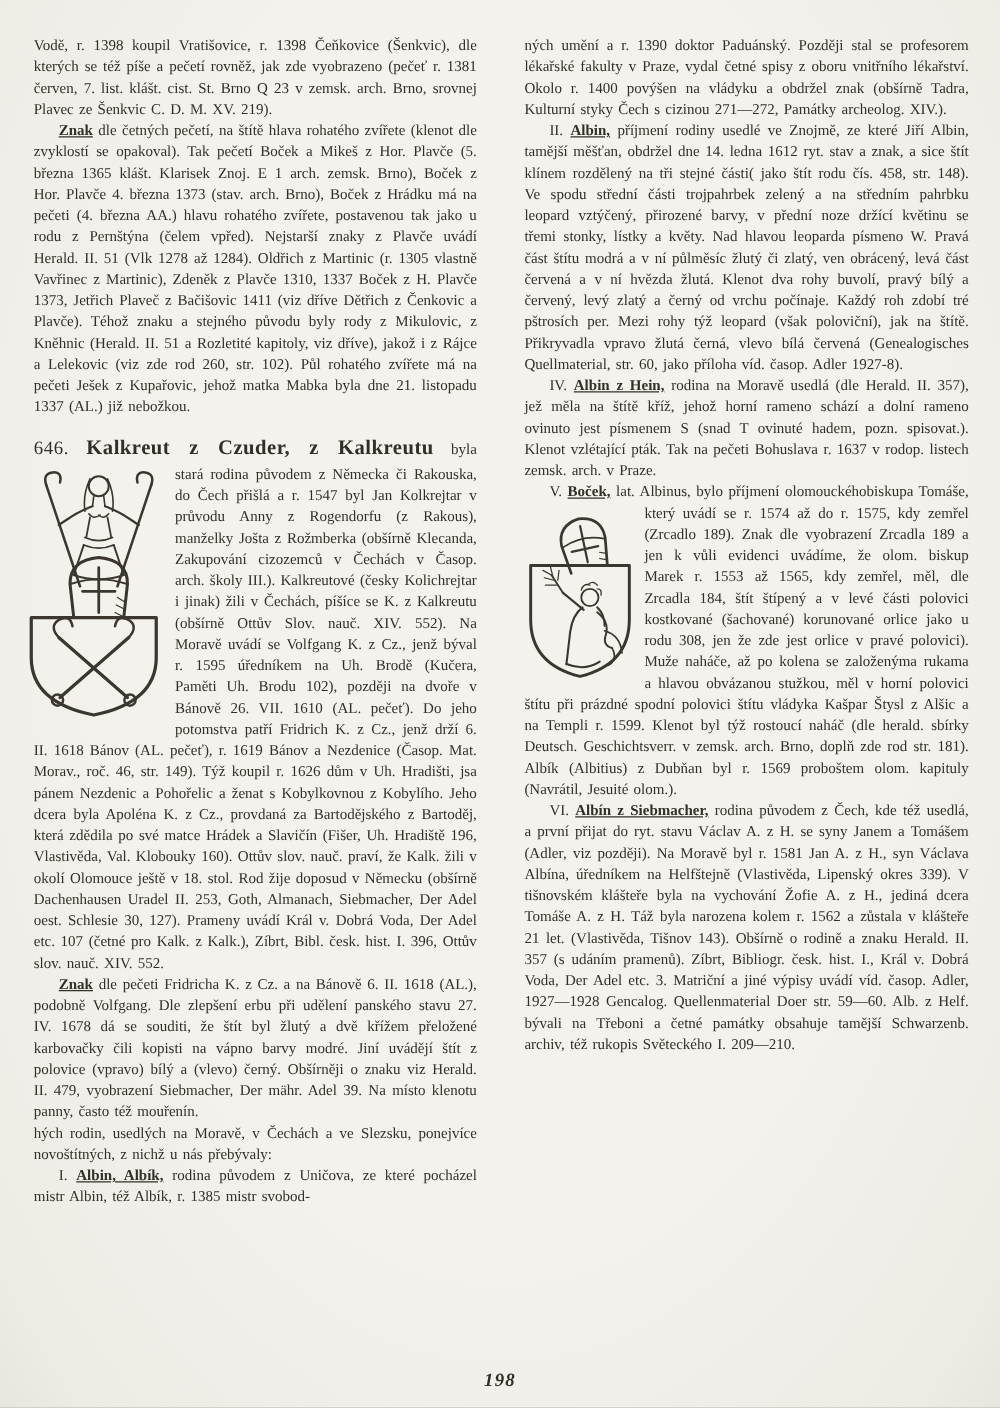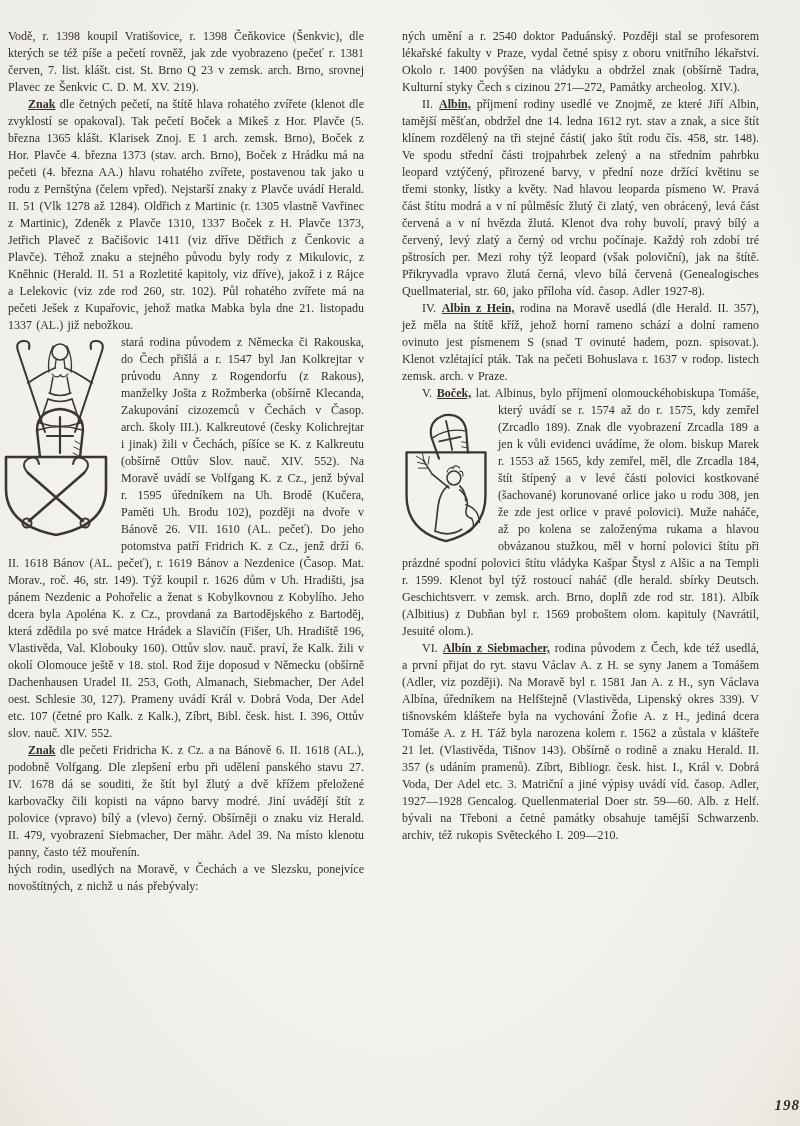--- a/index.html
+++ b/index.html
@@ -4,21 +4,21 @@
 <style>
   html,body{margin:0;padding:0;background:#c9c6bf;}
   .page{
     position:relative;
     width:800px;height:1126px;
     margin:0 auto;
     background:radial-gradient(ellipse at 50% 42%, #f4f2ed 55%, #edebe4 92%, #e8e5dd 100%);
     color:#332f28;
     font-family:"Liberation Serif","DejaVu Serif",serif;
     box-sizing:border-box;
-    padding:28px 25px 0 8px;
+    padding:28px 25px 0 27px;
     overflow:hidden;
   }
   .columns{display:flex;gap:38px;}
   .col{
     font-size:12px;line-height:17px;
     text-align:justify;
     word-spacing:1.2px;
   }
   .col-left{width:356px;}
   .col-right{width:357px;}
@@ -35,38 +35,41 @@
   }
   .e-num{font-size:15px;letter-spacing:0.5px;}
   .e-title{font-weight:700;font-size:16.5px;letter-spacing:0.4px;}
   .e-tail{font-size:12px;}
   .fig{float:left;}
   .fig svg{display:block;width:100%;height:100%;stroke:#3b362e;fill:none;stroke-linecap:round;stroke-linejoin:round;}
   .fig-kalkreut{width:112px;height:205px;margin:3px 8px 2px -7px;}
   .fig-albin{width:88px;height:146px;margin:3px 8px 2px 0;}
   .footer{
     position:absolute;left:0;right:0;bottom:12px;
-    text-align:right;
+    text-align:center;
     font-style:italic;font-weight:700;
     font-size:15px;letter-spacing:1px;
   }
 </style>
 </head>
 <body>
 
 <div class="page">
   <div class="columns">
 
     <div class="col col-left">
 
       <p class="para">Vodě, r. 1398 koupil Vratišovice, r. 1398 Čeňkovice (Šenkvic), dle kterých se též píše a pečetí rovněž, jak zde vyobrazeno (pečeť r. 1381 červen, 7. list. klášt. cist. St. Brno Q 23 v zemsk. arch. Brno, srovnej Plavec ze Šenkvic C. D. M. XV. 219).</p>
 
       <p class="para indent gap"><span class="b">Znak</span>
         <span>dle četných pečetí, na štítě hlava rohatého zvířete (klenot dle zvyklostí se opakoval). Tak pečetí Boček a Mikeš z Hor. Plavče (5. března 1365 klášt. Klarisek Znoj. E 1 arch. zemsk. Brno), Boček z Hor. Plavče 4. března 1373 (stav. arch. Brno), Boček z Hrádku má na pečeti (4. března AA.) hlavu rohatého zvířete, postavenou tak jako u rodu z Pernštýna (čelem vpřed). Nejstarší znaky z Plavče uvádí Herald. II. 51 (Vlk 1278 až 1284). Oldřich z Martinic (r. 1305 vlastně Vavřinec z Martinic), Zdeněk z Plavče 1310, 1337 Boček z H. Plavče 1373, Jetřich Plaveč z Bačišovic 1411 (viz dříve Dětřich z Čenkovic a Plavče). Téhož znaku a stejného původu byly rody z Mikulovic, z Kněhnic (Herald. II. 51 a Rozletité kapitoly, viz dříve), jakož i z Rájce a Lelekovic (viz zde rod 260, str. 102). Půl rohatého zvířete má na pečeti Ješek z Kupařovic, jehož matka Mabka byla dne 21. listopadu 1337 (AL.) již nebožkou.</span></p>
 
+      <div class="entry-heading"><span class="e-num">646.</span>
+        <span class="e-title">Kalkreut z Czuder, z Kalkreutu</span>
+        <span class="e-tail">byla</span></div>
 
       <p class="para"><span class="fig fig-kalkreut" title="pečetní znak Kalkreutů: štít se dvěma zkříženými karbovačkami, nad kolčí přilbou panna držící dvě karbovačky">
           <svg viewBox="0 0 112 205">
             <g stroke-width="2">
 
               <path d="M44 95 L17 14"></path>
               <path d="M17 14 q-3 -9 5 -10 q8 -1 6 8"></path>
               <path d="M74 95 L101 14"></path>
               <path d="M101 14 q3 -9 -5 -10 q-8 -1 -6 8"></path>
 
@@ -98,25 +101,28 @@
             </g>
           </svg>
           </span><span>stará rodina původem z Německa či Rakouska, do Čech přišlá a r. 1547 byl Jan Kolkrejtar v průvodu Anny z Rogendorfu (z Rakous), manželky Jošta z Rožmberka (obšírně Klecanda, Zakupování cizozemců v Čechách v Časop. arch. školy III.). Kalkreutové (česky Kolichrejtar i jinak) žili v Čechách, píšíce se K. z Kalkreutu (obšírně Ottův Slov. nauč. XIV. 552). Na Moravě uvádí se Volfgang K. z Cz., jenž býval r. 1595 úředníkem na Uh. Brodě (Kučera, Paměti Uh. Brodu 102), později na dvoře v Bánově 26. VII. 1610 (AL. pečeť). Do jeho potomstva patří Fridrich K. z Cz., jenž drží 6. II. 1618 Bánov (AL. pečeť), r. 1619 Bánov a Nezdenice (Časop. Mat. Morav., roč. 46, str. 149). Týž koupil r. 1626 dům v Uh. Hradišti, jsa pánem Nezdenic a Pohořelic a ženat s Kobylkovnou z Kobylího. Jeho dcera byla Apoléna K. z Cz., provdaná za Bartodějského z Bartoděj, která zdědila po své matce Hrádek a Slavičín (Fišer, Uh. Hradiště 196, Vlastivěda, Val. Klobouky 160). Ottův slov. nauč. praví, že Kalk. žili v okolí Olomouce ještě v 18. stol. Rod žije doposud v Německu (obšírně Dachenhausen Uradel II. 253, Goth, Almanach, Siebmacher, Der Adel oest. Schlesie 30, 127). Prameny uvádí Král v. Dobrá Voda, Der Adel etc. 107 (četné pro Kalk. z Kalk.), Zíbrt, Bibl. česk. hist. I. 396, Ottův slov. nauč. XIV. 552.</span></p>
 
       <p class="para indent gap"><span class="b">Znak</span>
         <span>dle pečeti Fridricha K. z Cz. a na Bánově 6. II. 1618 (AL.), podobně Volfgang. Dle zlepšení erbu při udělení panského stavu 27. IV. 1678 dá se souditi, že štít byl žlutý a dvě křížem přeložené karbovačky čili kopisti na vápno barvy modré. Jiní uvádějí štít z polovice (vpravo) bílý a (vlevo) černý. Obšírněji o znaku viz Herald. II. 479, vyobrazení Siebmacher, Der mähr. Adel 39. Na místo klenotu panny, často též mouřenín.</span></p>
 
 
       <p class="para">hých rodin, usedlých na Moravě, v Čechách a ve Slezsku, ponejvíce novoštítných, z nichž u nás přebývaly:</p>
 
+      <p class="para indent gap"><span>I.</span>
+        <span class="b">Albin, Albík,</span>
+        <span>rodina původem z Uničova, ze které pocházel mistr Albin, též Albík, r. 1385 mistr svobod-</span></p>
     </div>
 
     <div class="col col-right">
 
-      <p class="para">ných umění a r. 2540 doktor Paduánský. Později stal se profesorem lékařské fakulty v Praze, vydal četné spisy z oboru vnitřního lékařství. Okolo r. 1400 povýšen na vládyku a obdržel znak (obšírně Tadra, Kulturní styky Čech s cizinou 271—272, Památky archeolog. XIV.).</p>
+      <p class="para">ných umění a r. 1390 doktor Paduánský. Později stal se profesorem lékařské fakulty v Praze, vydal četné spisy z oboru vnitřního lékařství. Okolo r. 1400 povýšen na vládyku a obdržel znak (obšírně Tadra, Kulturní styky Čech s cizinou 271—272, Památky archeolog. XIV.).</p>
 
       <p class="para indent gap"><span>II.</span>
         <span class="b">Albin,</span>
         <span>příjmení rodiny usedlé ve Znojmě, ze které Jiří Albin, tamější měšťan, obdržel dne 14. ledna 1612 ryt. stav a znak, a sice štít klínem rozdělený na tři stejné části( jako štít rodu čís. 458, str. 148). Ve spodu střední části trojpahrbek zelený a na středním pahrbku leopard vztýčený, přirozené barvy, v přední noze držící květinu se třemi stonky, lístky a květy. Nad hlavou leoparda písmeno W. Pravá část štítu modrá a v ní půlměsíc žlutý či zlatý, ven obrácený, levá část červená a v ní hvězda žlutá. Klenot dva rohy buvolí, pravý bílý a červený, levý zlatý a černý od vrchu počínaje. Každý roh zdobí tré pštrosích per. Mezi rohy týž leopard (však poloviční), jak na štítě. Přikryvadla vpravo žlutá černá, vlevo bílá červená (Genealogisches Quellmaterial, str. 60, jako příloha víd. časop. Adler 1927-8).</span></p>
 
 
       <p class="para indent gap"><span>IV.</span>
         <span class="b">Albin z Hein,</span>
         <span>rodina na Moravě usedlá (dle Herald. II. 357), jež měla na štítě kříž, jehož horní rameno schází a dolní rameno ovinuto jest písmenem S (snad T ovinuté hadem, pozn. spisovat.). Klenot vzlétající pták. Tak na pečeti Bohuslava r. 1637 v rodop. listech zemsk. arch. v Praze.</span></p>
 

